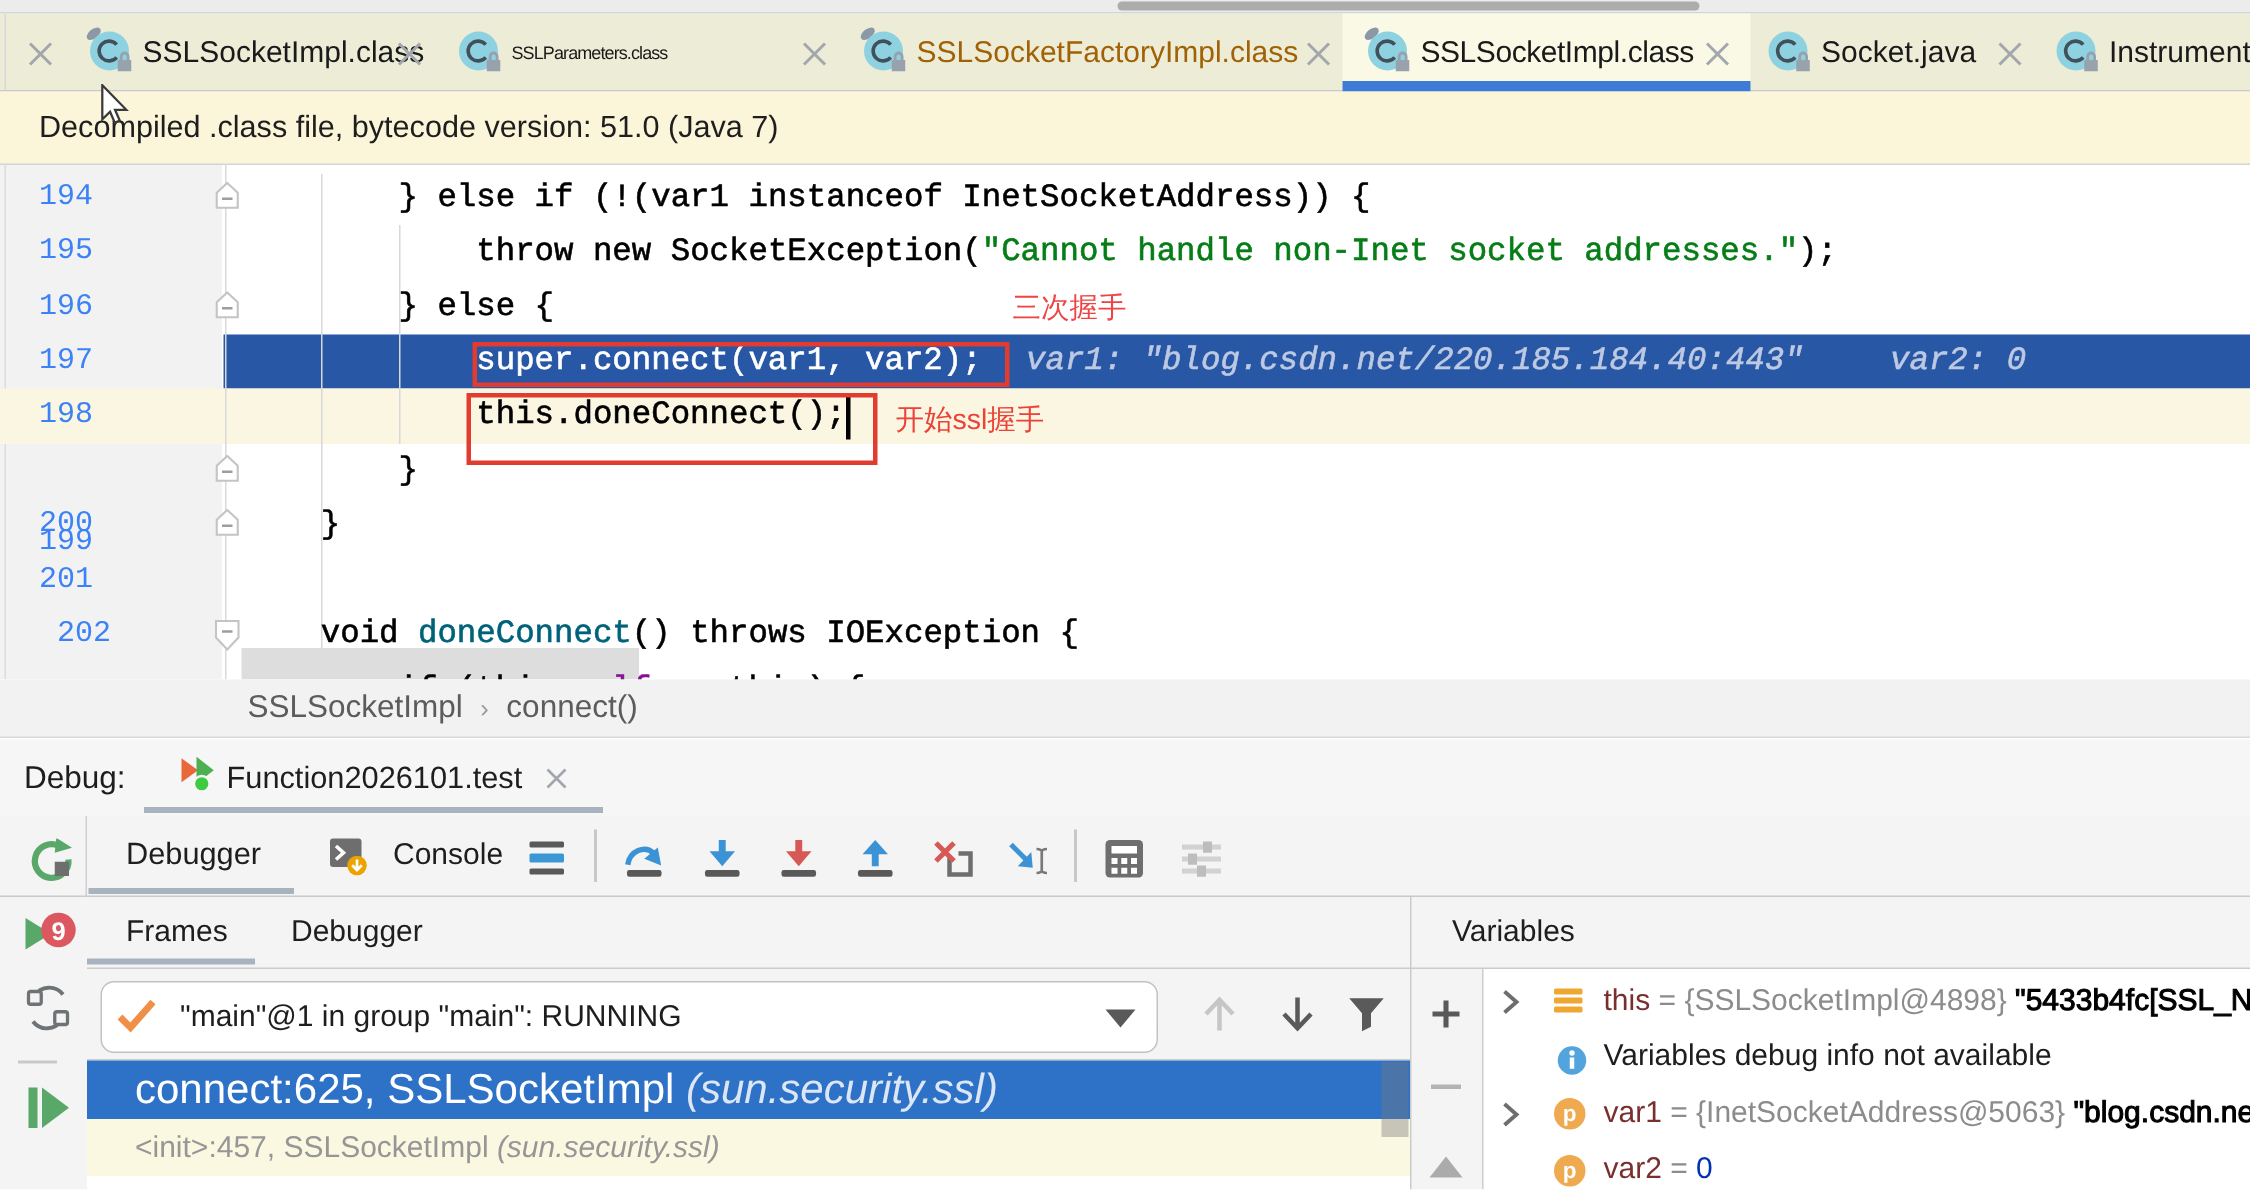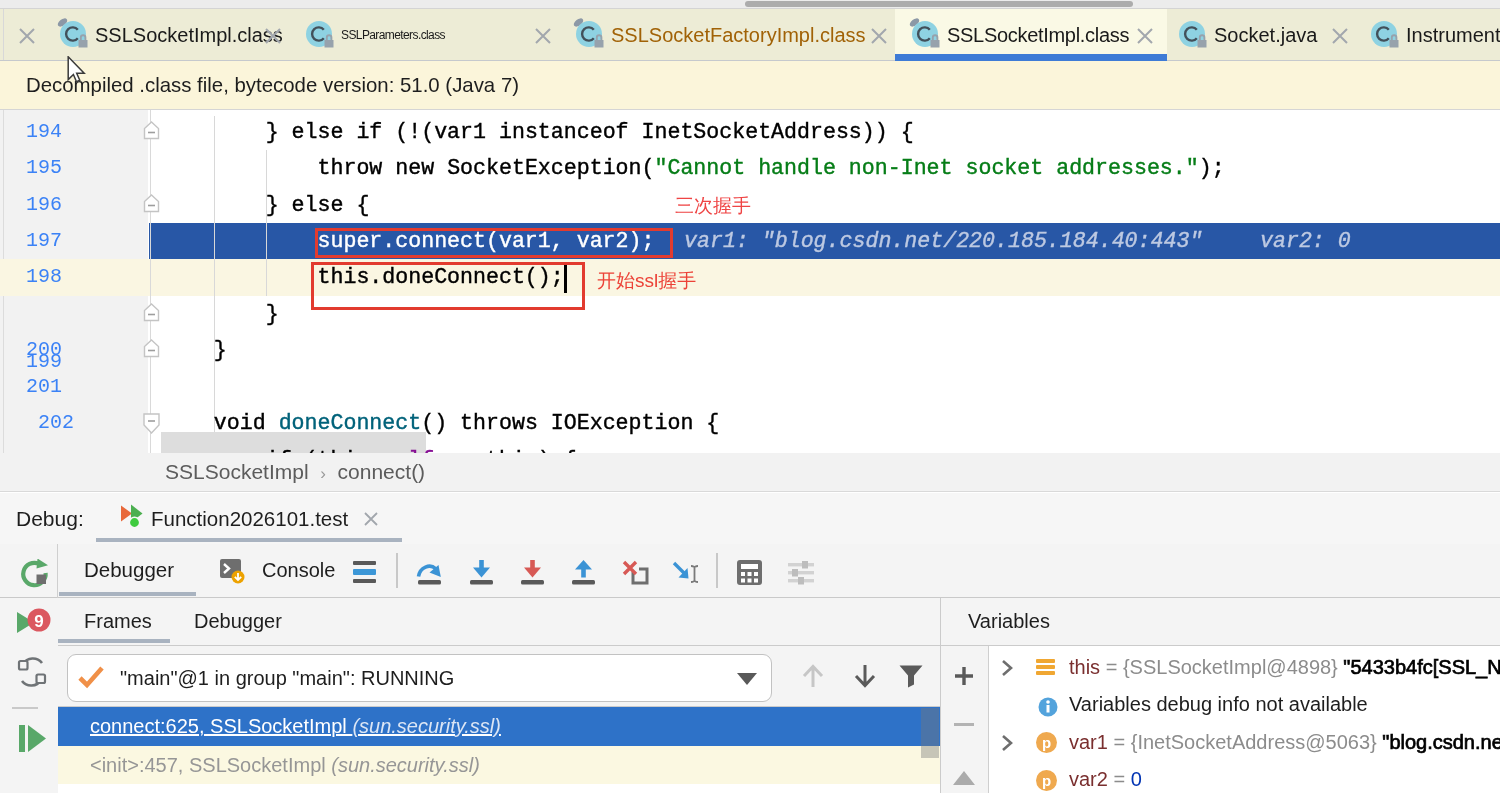--- a/index.html
+++ b/index.html
@@ -312,21 +312,21 @@
 <svg class="abs" style="left:851px;top:662px;" width="28" height="28" viewBox="0 0 28 28">
   <path d="M14 3 L14 22 M5 14 L14 23.5 L23 14" stroke="#5A5A5A" stroke-width="3" fill="none"></path>
 </svg>
 <svg class="abs" style="left:897px;top:662px;" width="28" height="28" viewBox="0 0 28 28">
   <path d="M2.5 3.5 L25.5 3.5 L17 13.5 L17 22.5 L11 25.5 L11 13.5 Z" fill="#5A5A5A"></path>
 </svg>
 <div class="abs" style="left:58px;top:706px;width:882px;height:1px;background:#CBCBCB;"></div>
 
 <div class="abs" style="left:58px;top:707px;width:882px;height:38.5px;background:#2E72C8;"></div>
 <div class="abs" style="left:58px;top:745.5px;width:882px;height:38.5px;background:#FBF8E1;"></div>
-<div class="abs" style="left:90px;top:707px;height:38.5px;line-height:38.5px;font-size:20px;color:#fff;text-decoration:underline;">connect:625, SSLSocketImpl <span style="font-style:italic;color:#DCE6F5;">(sun.security.ssl)</span></div>
+<div class="abs" style="left:90px;top:707px;height:38.5px;line-height:38.5px;font-size:28px;color:#fff;">connect:625, SSLSocketImpl <span style="font-style:italic;color:#DCE6F5;">(sun.security.ssl)</span></div>
 <div class="abs" style="left:90px;top:745.5px;height:38.5px;line-height:38.5px;font-size:20px;color:#969696;">&lt;init&gt;:457, SSLSocketImpl <span style="font-style:italic;">(sun.security.ssl)</span></div>
 <div class="abs" style="left:921px;top:708px;width:18px;height:50px;background:rgba(120,120,120,0.4);"></div>
 
 <div class="abs" style="left:940px;top:598px;width:1px;height:195px;background:#CBCBCB;"></div>
 
 <div class="abs uitxt" style="left:968px;top:598px;height:47px;line-height:47px;">Variables</div>
 <div class="abs" style="left:988px;top:646px;width:1px;height:147px;background:#CFCFCF;"></div>
 <svg class="abs" style="left:953px;top:665px;" width="22" height="22" viewBox="0 0 22 22">
   <path d="M11 2 L11 20 M2 11 L20 11" stroke="#595959" stroke-width="3.4" fill="none"></path>
 </svg>

